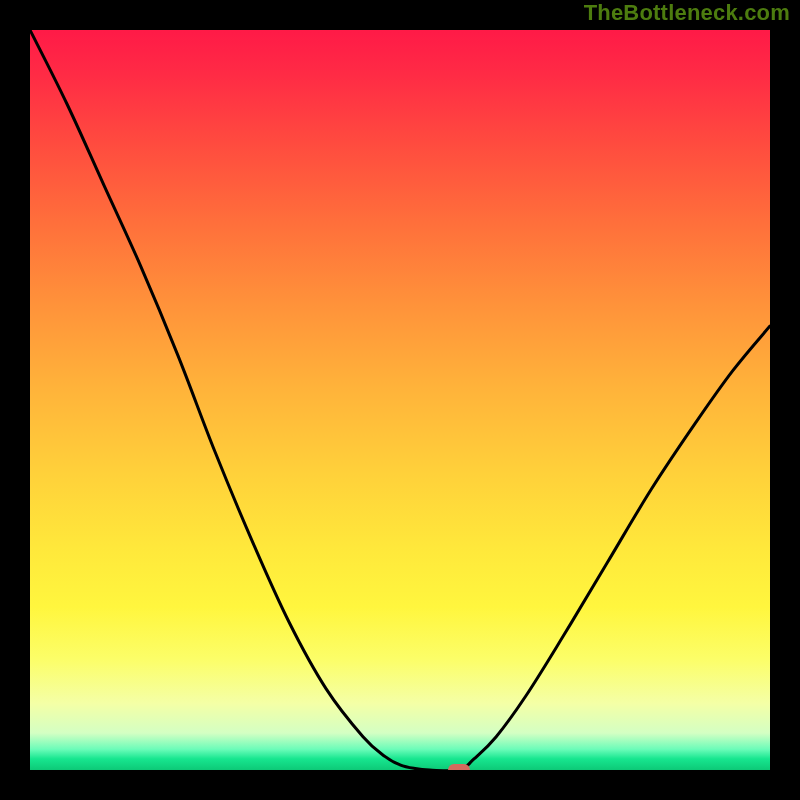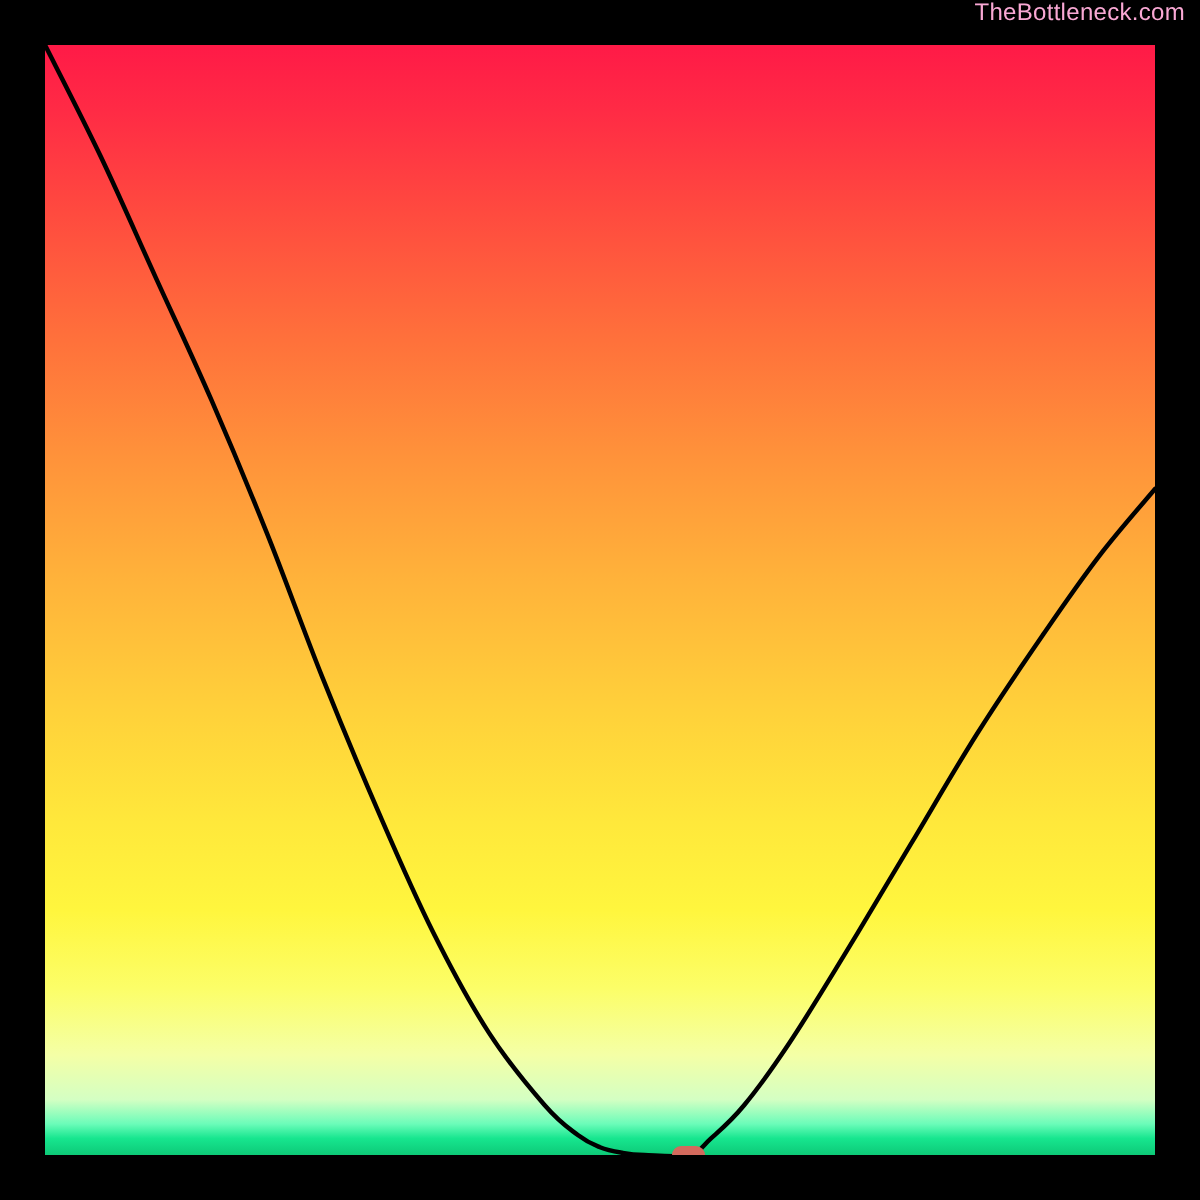--- a/index.html
+++ b/index.html
@@ -14,23 +14,23 @@
   .frame {
     position: relative;
     width: 800px;
     height: 800px;
     background: #000;
   }
   .watermark {
     position: absolute;
     top: 0;
     right: 10px;
-    color: #f9a8d4;
-    font-size: 16px;
-    font-weight: 400;
+    color: #4d7c0f;
+    font-size: 22px;
+    font-weight: 700;
     letter-spacing: 0.2px;
     z-index: 20;
   }
   .plot-area {
     position: absolute;
     left: 30px;
     top: 30px;
     width: 740px;
     height: 740px;
     overflow: hidden;

